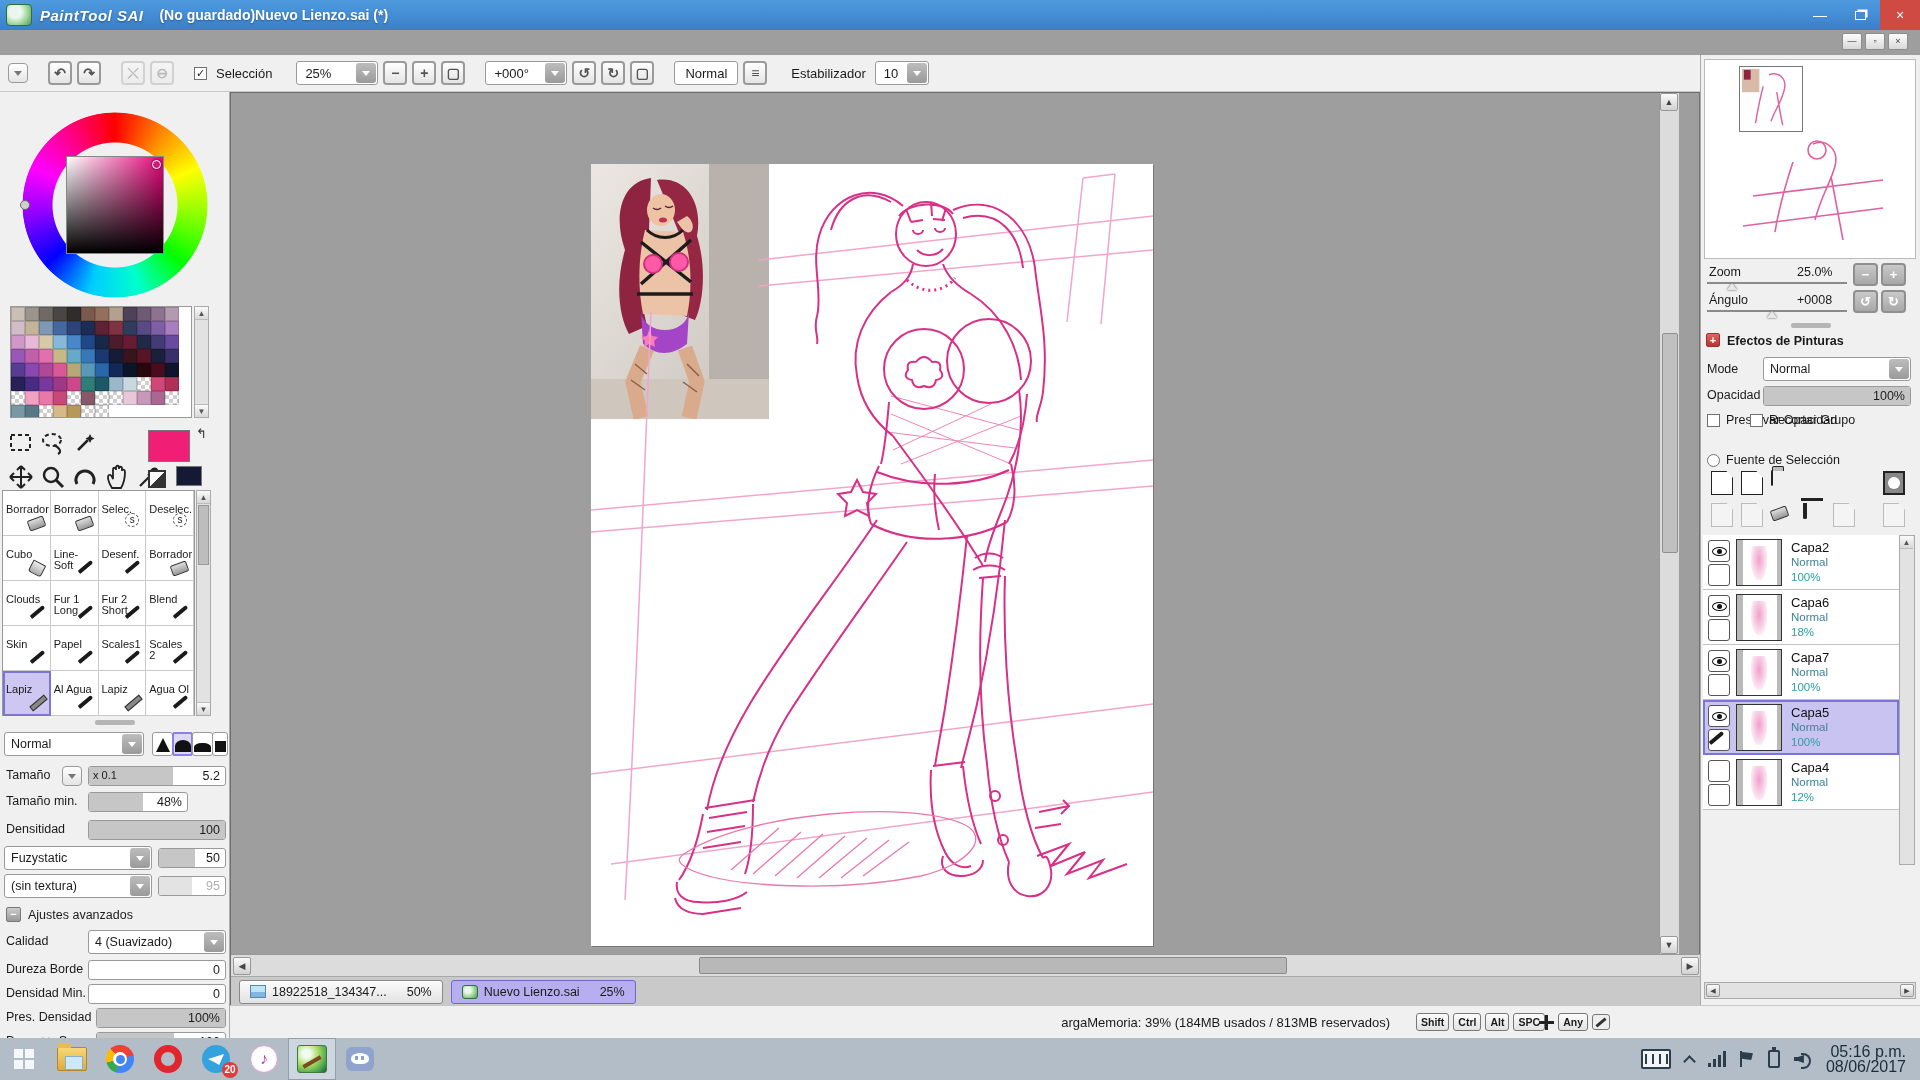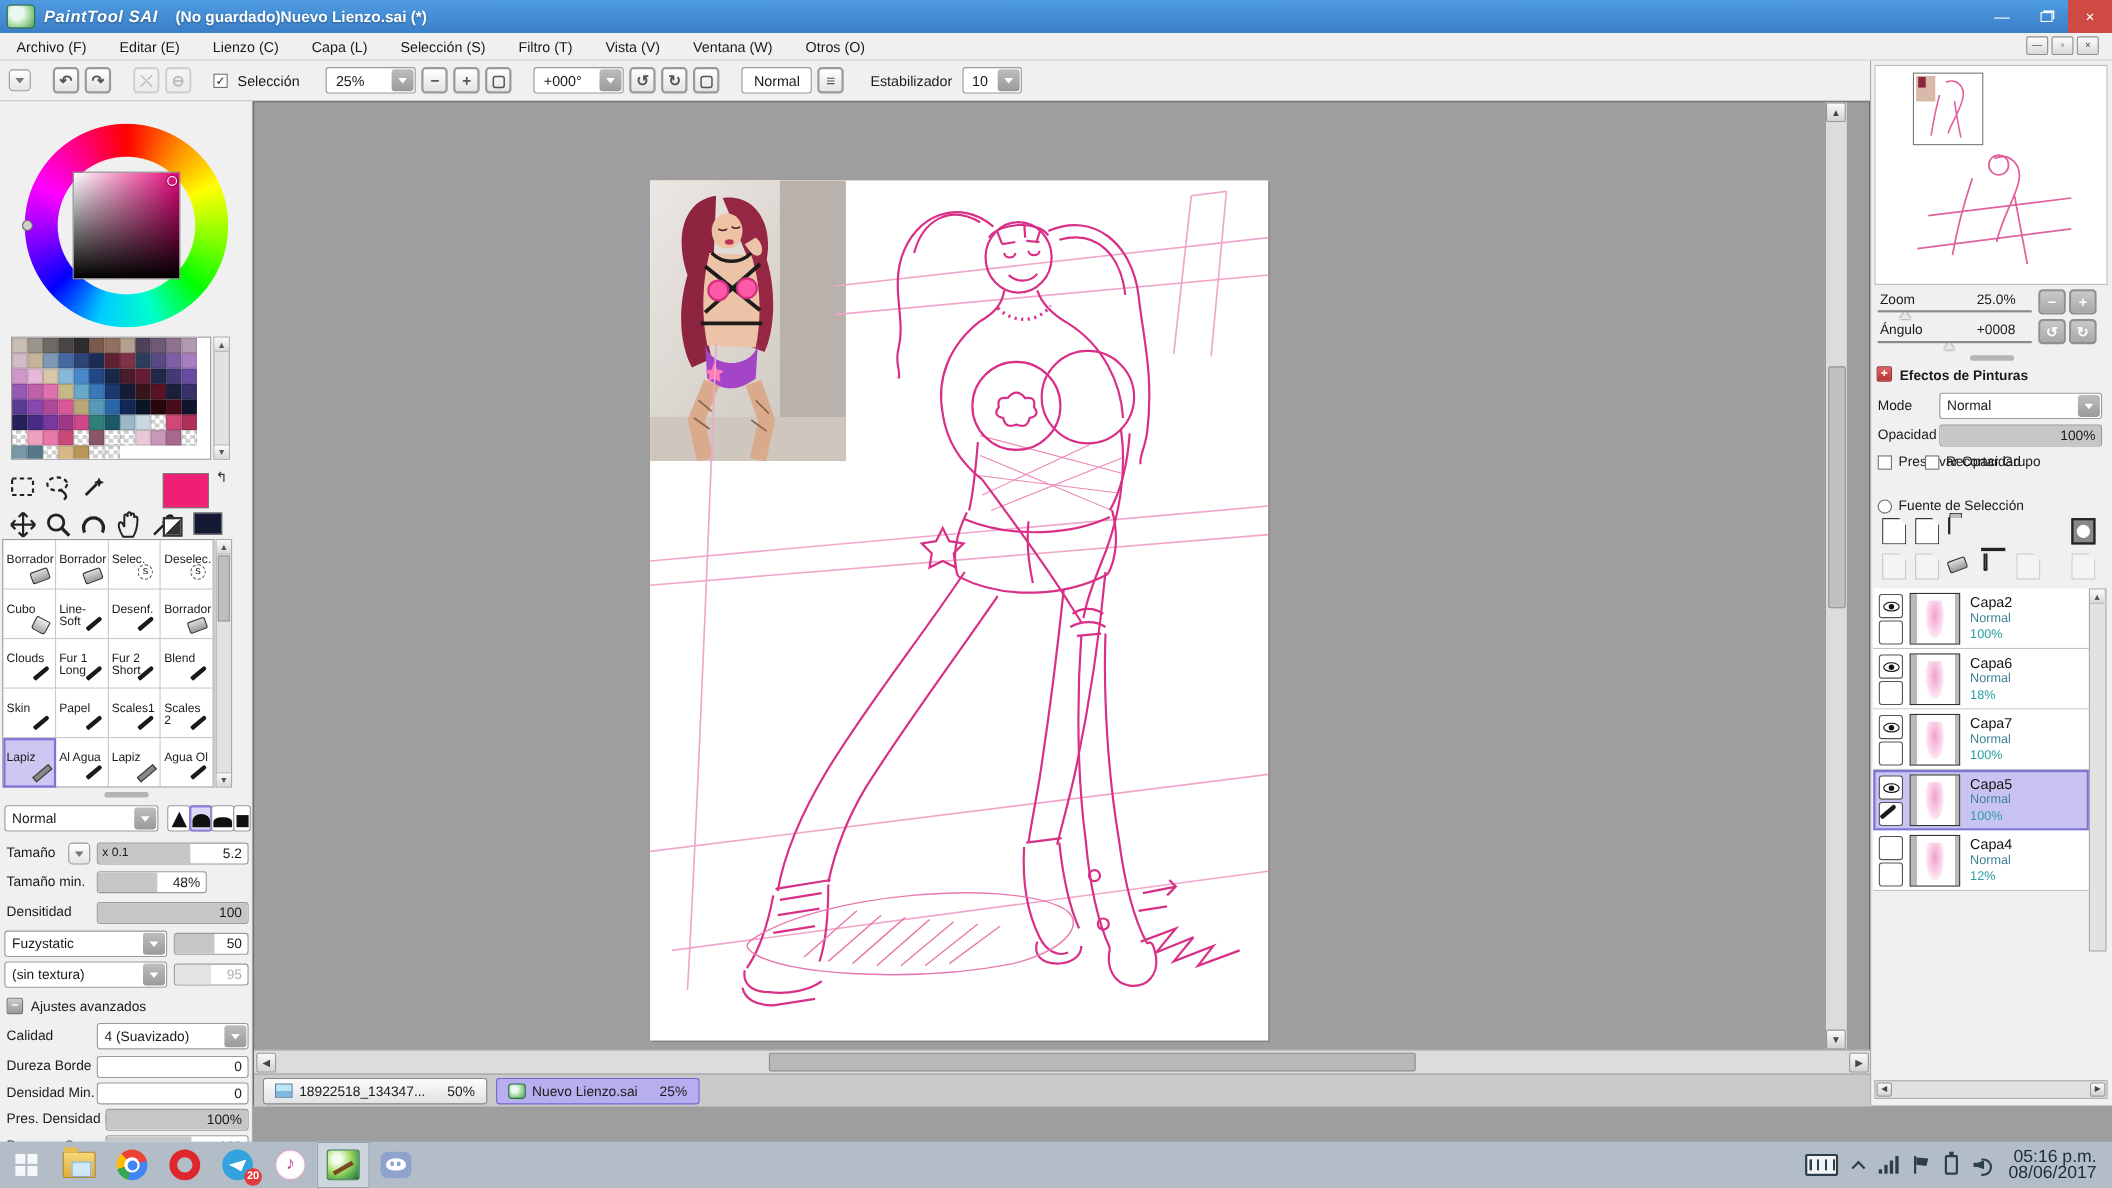--- a/index.html
+++ b/index.html
@@ -281,32 +281,20 @@
     <div class="win-title">(No guardado)Nuevo Lienzo.sai (*)</div>
     <div class="title-btns">
       <div class="tbtn">—</div>
       <div class="tbtn">
           <span class="restore-glyph"></span>
         </div>
       <div class="tbtn close">×</div>
     </div>
   </div>
 
-  <div class="menubar">
-
-  <div class="menu-item">Archivo (F)</div>
-      <div class="menu-item">Editar (E)</div>
-      <div class="menu-item">Lienzo (C)</div>
-      <div class="menu-item">Capa (L)</div>
-      <div class="menu-item">Selección (S)</div>
-      <div class="menu-item">Filtro (T)</div>
-      <div class="menu-item">Vista (V)</div>
-      <div class="menu-item">Ventana (W)</div>
-      <div class="menu-item">Otros (O)</div>
-    </div>
   <div class="mdi-btns abs" style="right:6px; top:33px;">
     <div class="mdi-btn">—</div>
     <div class="mdi-btn">▫</div>
     <div class="mdi-btn">×</div>
   </div>
 
   <div class="toolbar">
     <div class="tb-btn small">
         <span class="dda" style="border-top-color:#777;"></span>
       </div>
@@ -1000,20 +988,35 @@
       </div>
     <div class="lyr-scroll">
       <div class="scr-arrow">▲</div>
     </div>
     <div class="rp-hscroll">
       <div class="sc-btn" style="left:1px; top:1px; width:14px; height:13px; line-height:12px; font-size:7px;">◀</div>
       <div class="sc-btn" style="right:1px; top:1px; width:14px; height:13px; line-height:12px; font-size:7px;">▶</div>
     </div>
   </div>
 
+  <div class="statusbar">
+    <span class="mem-text">argaMemoria: 39% (184MB usados / 813MB reservados)</span>
+    <span class="keybadges">
+
+    <span class="kb">Shift</span>
+        <span class="kb">Ctrl</span>
+        <span class="kb">Alt</span>
+        <span class="kb">SPC</span>
+      </span>
+    <span class="keybadges" style="right:310px;">
+      <span class="movecross"></span>
+      <span class="kb">Any</span>
+      <span class="pen-badge"></span>
+    </span>
+  </div>
 
   <div class="taskbar">
     <div class="tk-btn">
       <span class="startlogo">
           <span></span>
           <span></span>
           <span></span>
           <span></span>
         </span>
     </div>

